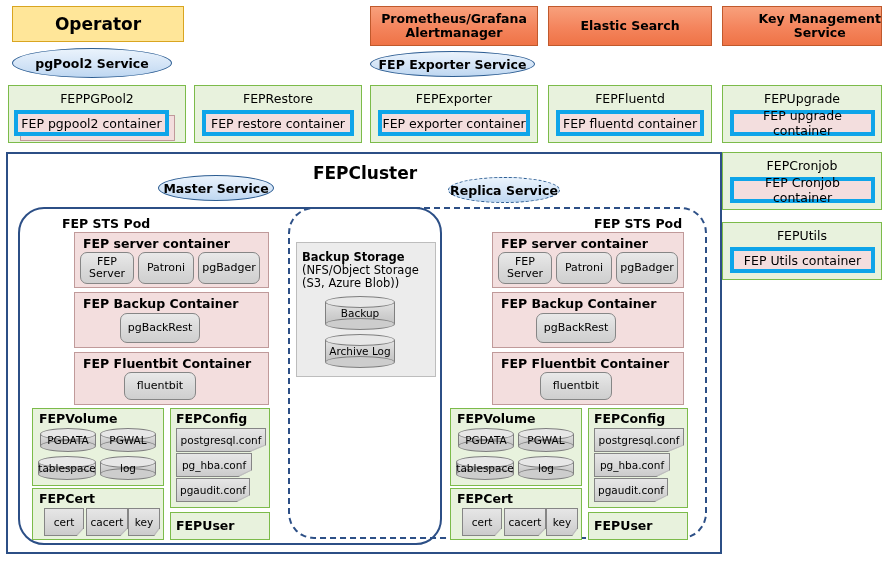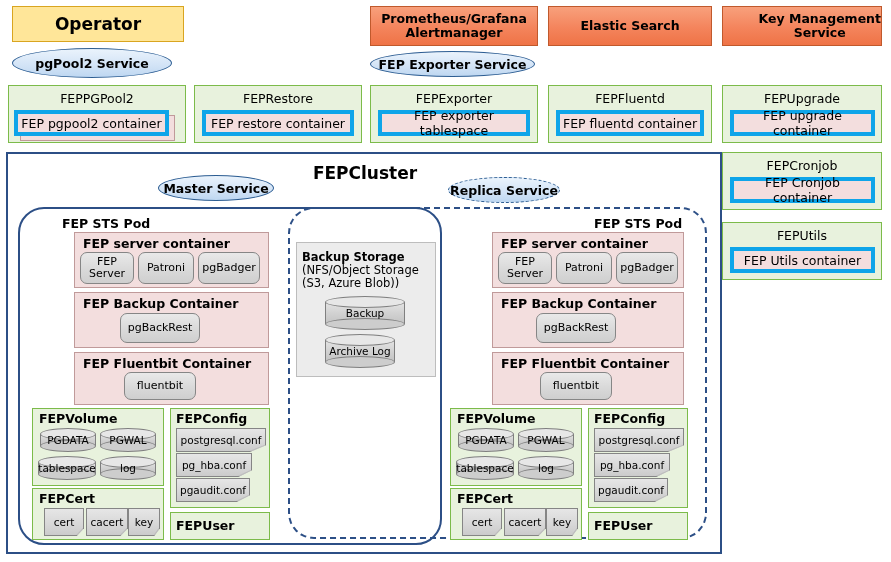--- a/index.html
+++ b/index.html
@@ -185,21 +185,21 @@
   <div class="abs pink-box" style="left:14px;top:110px;width:155px;height:26px;">FEP pgpool2 container</div>
 
   <div class="abs green-box" style="left:194px;top:85px;width:168px;height:58px;">
     <div class="gb-title">FEPRestore</div>
   </div>
   <div class="abs pink-box" style="left:202px;top:110px;width:152px;height:26px;">FEP restore container</div>
 
   <div class="abs green-box" style="left:370px;top:85px;width:168px;height:58px;">
     <div class="gb-title">FEPExporter</div>
   </div>
-  <div class="abs pink-box" style="left:378px;top:110px;width:152px;height:26px;">FEP exporter tablespace</div>
+  <div class="abs pink-box" style="left:378px;top:110px;width:152px;height:26px;">FEP exporter container</div>
 
   <div class="abs green-box" style="left:548px;top:85px;width:164px;height:58px;">
     <div class="gb-title">FEPFluentd</div>
   </div>
   <div class="abs pink-box" style="left:556px;top:110px;width:148px;height:26px;">FEP fluentd container</div>
 
   <div class="abs green-box" style="left:722px;top:85px;width:160px;height:58px;">
     <div class="gb-title">FEPUpgrade</div>
   </div>
   <div class="abs pink-box" style="left:730px;top:110px;width:145px;height:26px;">FEP upgrade container</div>
@@ -389,21 +389,21 @@
   </div>
 
   <div class="abs green-box" style="left:588px;top:512px;width:100px;height:28px;"></div>
   <div class="abs" style="left:594px;top:518px;font-weight:bold;font-size:12.5px;color:#000;">FEPUser</div>
 
   <div class="abs storage-panel" style="left:296px;top:242px;width:140px;height:135px;"></div>
   <div class="abs storage-title" style="left:302px;top:250px;">Backup Storage</div>
   <div class="abs storage-sub" style="left:302px;top:264px;">(NFS/Object Storage</div>
   <div class="abs storage-sub" style="left:302px;top:277px;">(S3, Azure Blob))</div>
 
-  <div class="cyl abs" style="left:325px;top:296px;width:80px;height:34px;">
+  <div class="cyl abs" style="left:325px;top:296px;width:70px;height:34px;">
     <div class="body"></div>
       <div class="bot"></div>
       <div class="top"></div>
     <div class="lbl">Backup</div>
   </div>
   <div class="cyl abs" style="left:325px;top:334px;width:70px;height:34px;">
     <div class="body"></div>
       <div class="bot"></div>
       <div class="top"></div>
     <div class="lbl">Archive Log</div>

